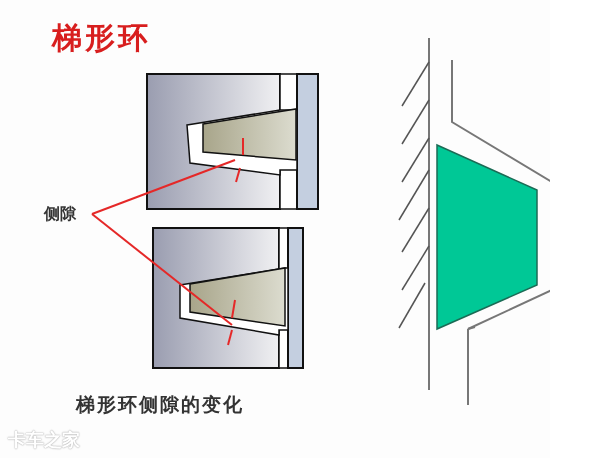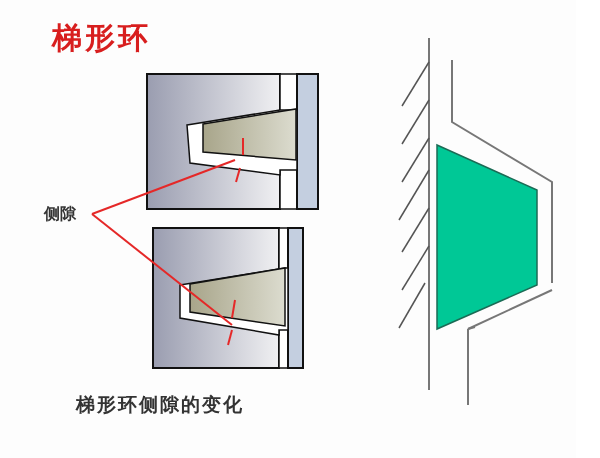--- a/index.html
+++ b/index.html
@@ -1,16 +1,16 @@
 <!DOCTYPE html>
 <html><head>
 <meta charset="utf-8">
 <style>
 html,body{margin:0;padding:0;background:#fff;}
-#root{position:relative;width:550px;height:458px;background:#fdfdfd;overflow:hidden;font-family:Liberation Mono, monospace;padding-left:26px;}
+#root{position:relative;width:550px;height:458px;background:#fdfdfd;overflow:hidden;font-family:Liberation Mono, monospace;}
 .title{position:absolute;left:52px;top:18px;font-size:30px;font-weight:bold;color:#d81e1e;letter-spacing:3px;}
 .label-side{position:absolute;left:44px;top:204px;font-size:16px;color:#333;font-weight:bold;text-align:center;}
 .caption{position:absolute;left:76px;top:392px;font-size:19px;color:#333;font-weight:bold;letter-spacing:2px;text-align:right;}
 .watermark{position:absolute;left:8px;top:428px;font-size:18px;color:#fff;font-weight:bold;text-shadow:0 0 2px #bbb,0 0 1px #999;}
 svg{position:absolute;left:0;top:0;}
 </style>
 </head>
 <body>
 
 <div id="root">
@@ -68,13 +68,14 @@
       <polyline points="468,329 552,290"></polyline>
       <line x1="468" y1="329" x2="468" y2="405"></line>
       <line x1="468" y1="329" x2="475" y2="327"></line>
       <polygon points="437,145 537,190 537,285 437,329" fill="#00c896" stroke="#1b6b55" stroke-width="1.5"></polygon>
     </g>
   </svg>
 
   <div class="title">梯形环</div>
   <div class="label-side">侧隙</div>
   <div class="caption">梯形环侧隙的变化</div>
+  <div class="watermark">卡车之家</div>
 </div>
 
 </body></html>

